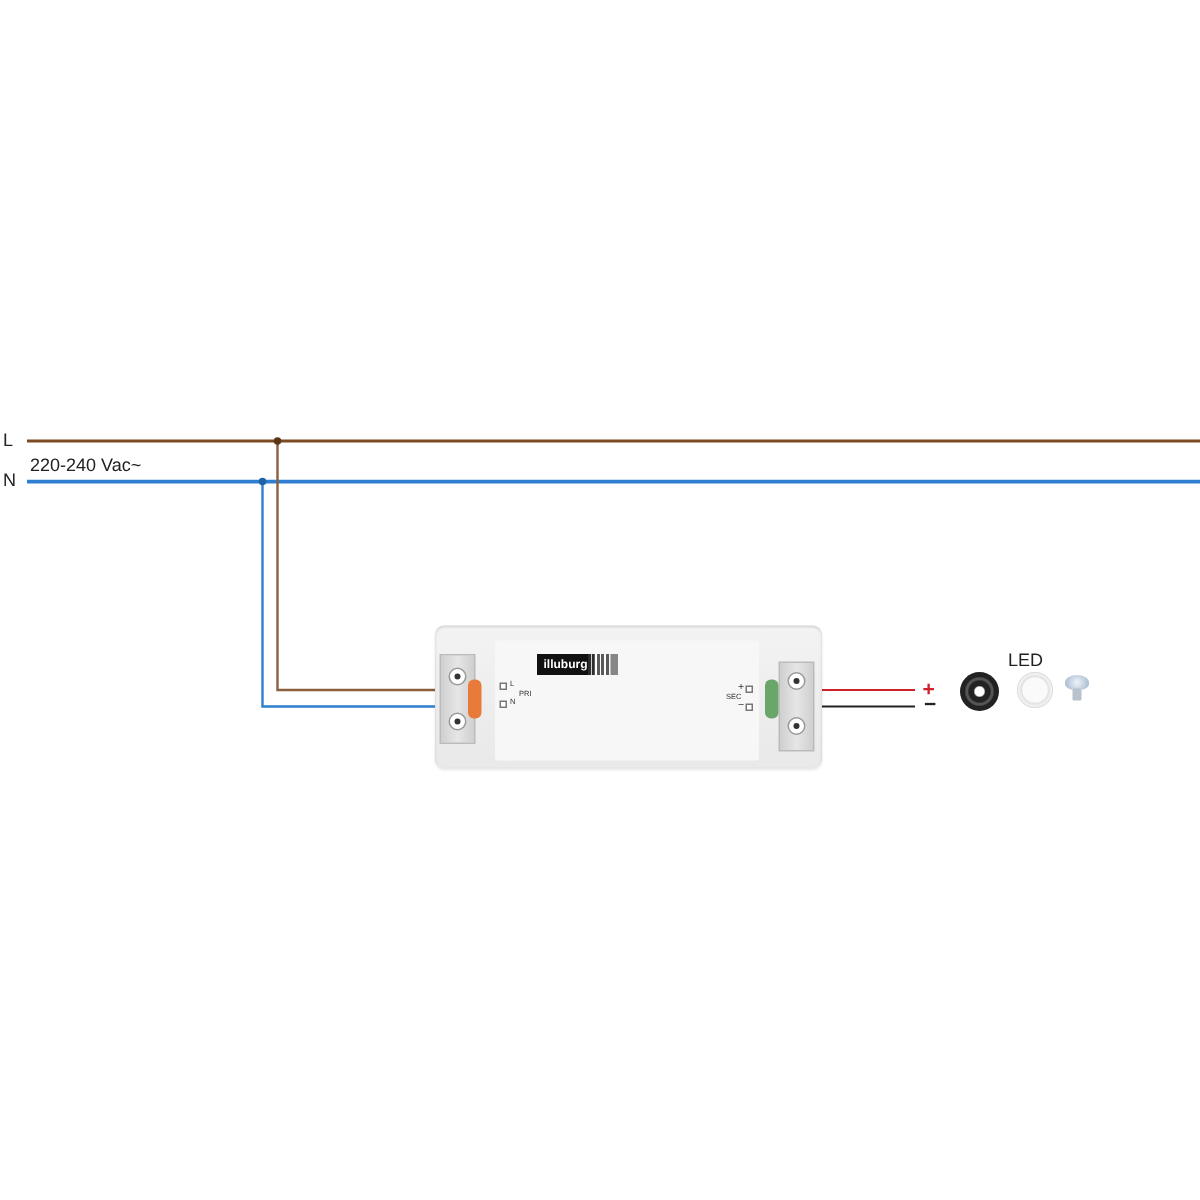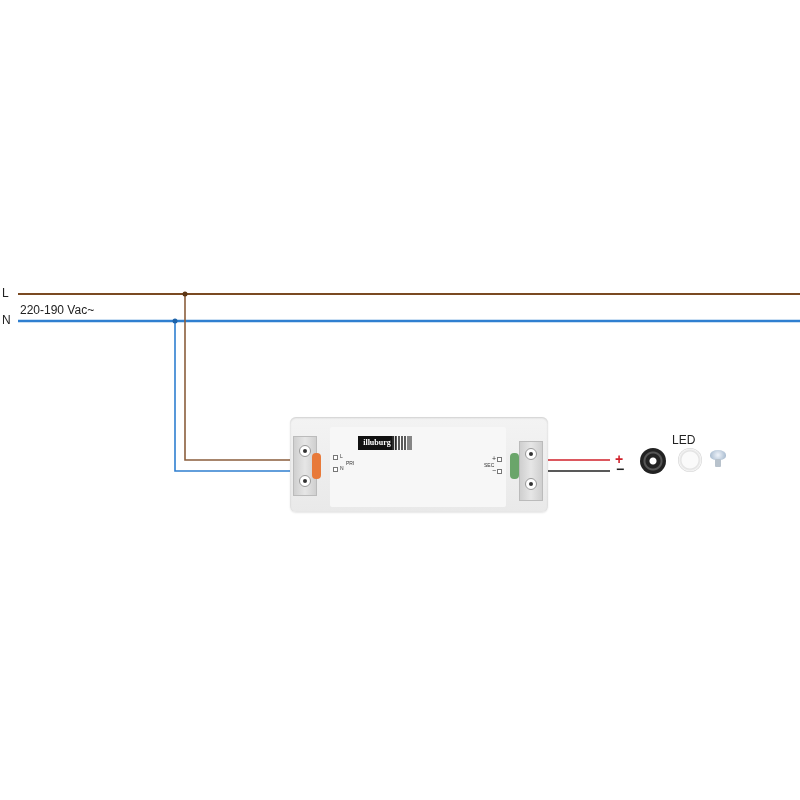--- a/index.html
+++ b/index.html
@@ -11,21 +11,21 @@
   .driver { position:absolute; left:290px; top:417px; width:258px; height:95px;
             background:linear-gradient(#f3f3f3,#e9e9e9); border-radius:6px;
             box-shadow:0 1px 2px rgba(0,0,0,0.15) inset, 0 1px 2px rgba(0,0,0,0.1); }
   .driver-face { position:absolute; left:40px; top:10px; width:176px; height:80px; background:#f7f7f7; border-radius:2px; }
   .term { position:absolute; width:22px; height:58px; background:linear-gradient(90deg,#cfcfcf,#e6e6e6,#cfcfcf); border:1px solid #bbb; }
   .screw { position:absolute; left:5px; width:10px; height:10px; border-radius:50%; background:#fff; border:1px solid #999; }
   .screw::after { content:""; position:absolute; left:3px; top:3px; width:4px; height:4px; border-radius:50%; background:#333; }
   .clamp-in { position:absolute; width:9px; height:26px; border-radius:4px; background:#e87a3a; }
   .clamp-out { position:absolute; width:9px; height:26px; border-radius:4px; background:#6aa56a; }
   .brand { position:absolute; left:358px; top:436px; width:38px; height:14px; background:#111; color:#fff;
-           font-size:8px; line-height:14px; text-align:center; font-weight:bold;font-family:Liberation Serif, serif; }
+           font-size:8px; line-height:14px; text-align:center; font-weight:bold; }
   .qr { position:absolute; left:392px; top:436px; width:14px; height:14px;
         background:repeating-linear-gradient(90deg,#333 0 2px,#fff 2px 3px),#333; opacity:0.8; }
   .qr2 { position:absolute; left:407px; top:436px; width:5px; height:14px; background:#555; opacity:0.7; }
   .tiny { position:absolute; font-size:5px; color:#333; }
   .sq { position:absolute; width:3px; height:3px; border:1px solid #777; background:#fff; }
   .plusminus { position:absolute; font-weight:bold; }
   .strip { position:absolute; left:640px; top:448px; width:26px; height:26px; border-radius:50%;
            background:radial-gradient(circle,#fff 0 3px,#222 4px 7px,#555 8px 9px,#222 10px); }
   .downlight { position:absolute; left:678px; top:448px; width:24px; height:24px; border-radius:50%;
                background:radial-gradient(circle,#fafafa 0 8px,#e2e2e2 9px,#f4f4f4 11px,#d0d0d0 12px); }
@@ -51,21 +51,21 @@
   <circle cx="316" cy="471" r="2.2" fill="#1e62a8"></circle>
 
   <line x1="515" y1="460" x2="610" y2="460" stroke="#d0202a" stroke-width="1.4"></line>
   <line x1="515" y1="471" x2="610" y2="471" stroke="#222" stroke-width="1.4"></line>
   <circle cx="515" cy="460" r="2.5" fill="#c01a22"></circle>
   <circle cx="515" cy="471" r="2.5" fill="#111"></circle>
 </svg>
 
 <div class="abs lbl" style="left:2px;top:286px;">L</div>
 <div class="abs lbl" style="left:2px;top:313px;">N</div>
-<div class="abs lbl" style="left:20px;top:303px;">220-190 Vac~</div>
+<div class="abs lbl" style="left:20px;top:303px;">220-240 Vac~</div>
 
 <div class="driver">
   <div class="driver-face"></div>
 </div>
 
 <div class="term" style="left:293px;top:436px;">
   <div class="screw" style="top:8px;"></div>
   <div class="screw" style="top:38px;"></div>
 </div>
 <div class="clamp-in" style="left:312px;top:453px;"></div>

